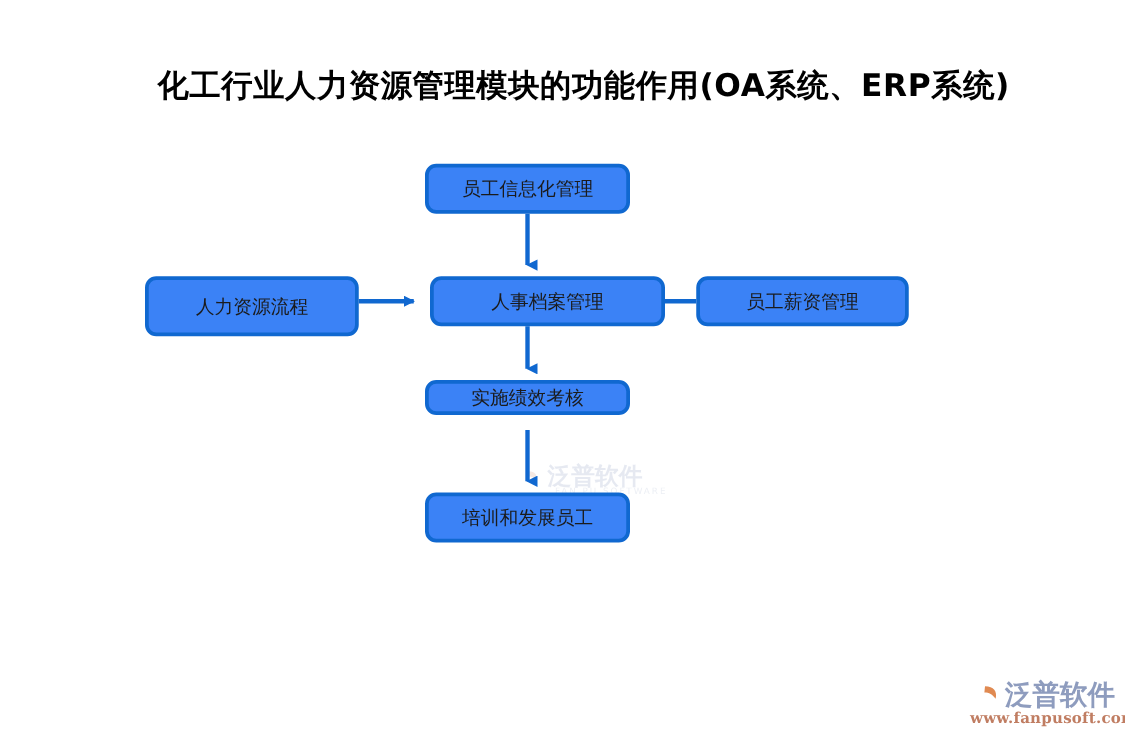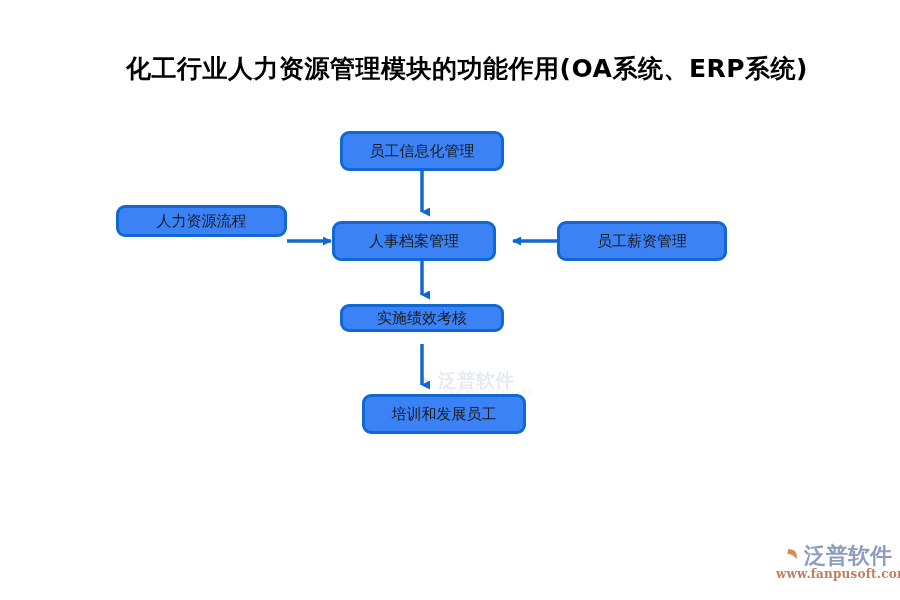--- a/index.html
+++ b/index.html
@@ -83,25 +83,25 @@
     align-items: center;
     justify-content: center;
     color: #1b1b1b;
     font-size: 15px;
     font-weight: normal;
     white-space: nowrap;
     z-index: 3;
   }
 
   #node-employee-info   { left: 340px; top: 131px; width: 164px; height: 40px; }
-  #node-hr-process      { left: 116px; top: 205px; width: 171px; height: 32px; text-align: right; }
-  #node-personnel-file  { left: 332px; top: 221px; width: 164px; height: 40px; }
+  #node-hr-process      { left: 116px; top: 221px; width: 171px; height: 48px; text-align: right; }
+  #node-personnel-file  { left: 344px; top: 221px; width: 188px; height: 40px; }
   #node-salary          { left: 557px; top: 221px; width: 170px; height: 40px; }
   #node-performance     { left: 340px; top: 304px; width: 164px; height: 28px; }
-  #node-training        { left: 340px; top: 394px; width: 164px; height: 40px; margin-left: 22px; }
+  #node-training        { left: 340px; top: 394px; width: 164px; height: 40px; }
 
   
   #connectors {
     position: absolute;
     left: 0;
     top: 0;
     width: 900px;
     height: 600px;
     z-index: 2;
     pointer-events: none;

